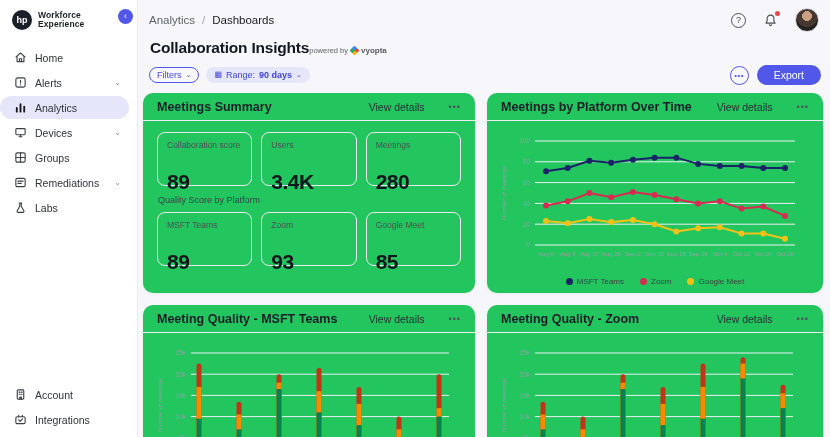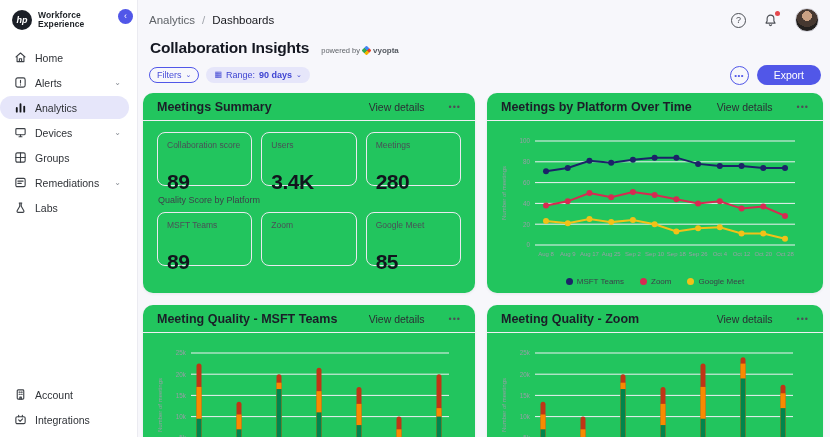--- a/index.html
+++ b/index.html
@@ -8,21 +8,21 @@
   }
   *{box-sizing:border-box;margin:0;padding:0;}
   html,body{width:830px;height:437px;overflow:hidden;}
   body{font-family:"Liberation Sans",sans-serif;background:var(--page-bg);display:flex;color:#1f2430;}
 
   
   .sidebar{width:138px;min-width:138px;background:#fff;border-right:1px solid #ebebf1;
     display:flex;flex-direction:column;position:relative;height:437px;}
   .brand{display:flex;align-items:center;gap:6px;padding:10px 10px 6px 12px;}
   .hp-logo{width:20px;height:20px;border-radius:50%;background:#1b1f27;color:#fff;
-    display:flex;align-items:center;justify-content:center;font-style:italic;font-weight:bold;font-size:9px;}
+    display:flex;align-items:center;justify-content:center;font-weight:bold;font-size:9px;}
   .brand-text{font-size:8.5px;font-weight:700;line-height:1.1;color:#1c2025;letter-spacing:.1px;}
   .collapse-btn{position:absolute;top:9px;right:4px;width:15px;height:15px;border-radius:50%;
     background:var(--accent);color:#fff;font-size:9px;display:flex;align-items:center;justify-content:center;
     border:none;cursor:pointer;line-height:1;}
   .nav{margin-top:10px;display:flex;flex-direction:column;gap:2px;}
   .nav-item{display:flex;align-items:center;gap:8px;height:23px;padding:0 8px 0 14px;font-size:10.5px;
     color:#2f3237;position:relative;margin-right:8px;border-radius:12px;cursor:pointer;}
   .nav-item .nicon{width:13px;height:13px;display:flex;align-items:center;justify-content:center;flex:none;}
   .nav-item svg{stroke:#3c4046;fill:none;stroke-width:1.2;stroke-linecap:round;stroke-linejoin:round;}
   .nav-item .chev{margin-left:auto;color:#8b8f97;font-size:8px;}
@@ -37,21 +37,21 @@
   .breadcrumb{font-size:11.5px;color:#5f6368;display:flex;gap:7px;align-items:center;}
   .breadcrumb .crumb-current{color:#17181d;}
   .top-icons{margin-left:auto;display:flex;align-items:center;gap:17px;}
   .help-icon{width:15px;height:15px;border-radius:50%;border:1.2px solid #4c4f55;color:#4c4f55;
     font-size:9px;display:flex;align-items:center;justify-content:center;cursor:pointer;background:transparent;}
   .bell-wrap{position:relative;cursor:pointer;display:flex;}
   .bell-dot{position:absolute;top:-2px;right:-2px;width:5px;height:5px;border-radius:50%;background:var(--status-red);}
   .avatar{width:24px;height:24px;border-radius:50%;cursor:pointer;
     background:radial-gradient(circle at 50% 32%, #caa183 0 26%, #463830 27% 58%, #23201e 59%);
     border:1px solid #d9d9e2;}
-  .title-row{display:flex;align-items:baseline;gap:12px;padding:7px 0 6px 7px;text-align:center;}
+  .title-row{display:flex;align-items:baseline;padding:7px 0 6px 7px;text-align:center;}
   .page-title{font-size:15.5px;font-weight:700;color:#141721;letter-spacing:-.2px;}
   .powered{display:flex;align-items:center;gap:3px;font-size:7.5px;color:#5f6368;}
   .vyopta-mark{width:7px;height:7px;border-radius:1px;transform:rotate(45deg);
     background:conic-gradient(#e0442e 0 25%,#f4b400 0 50%,#34a853 0 75%,#4285f4 0);}
   .vyopta-name{font-size:8px;color:#555a61;font-weight:600;}
   .controls-row{display:flex;align-items:center;padding:2px 2px 8px 6px;}
   .chip{display:inline-flex;align-items:center;gap:4px;height:16px;border-radius:9px;font-size:9px;cursor:pointer;}
   .chip-outline{border:1px solid var(--accent);color:#474dd9;padding:7px 7px;background:#fff0;}
   .chip-filled{background:var(--accent-light);color:#3f45d2;padding:0 8px;margin-left:7px;}
   .chip .chev{font-size:7px;}
@@ -259,20 +259,21 @@
           </div>
         </div>
         <div class="section-label">Quality Score by Platform</div>
         <div class="tile-row">
           <div class="tile">
             <div class="tile-label">MSFT Teams</div>
             <div class="tile-value">89</div>
           </div>
           <div class="tile">
             <div class="tile-label">Zoom</div>
+            <div class="tile-value">93</div>
           </div>
           <div class="tile">
             <div class="tile-label">Google Meet</div>
             <div class="tile-value">85</div>
           </div>
         </div>
       </div>
     </section>
 
     <section class="card">

